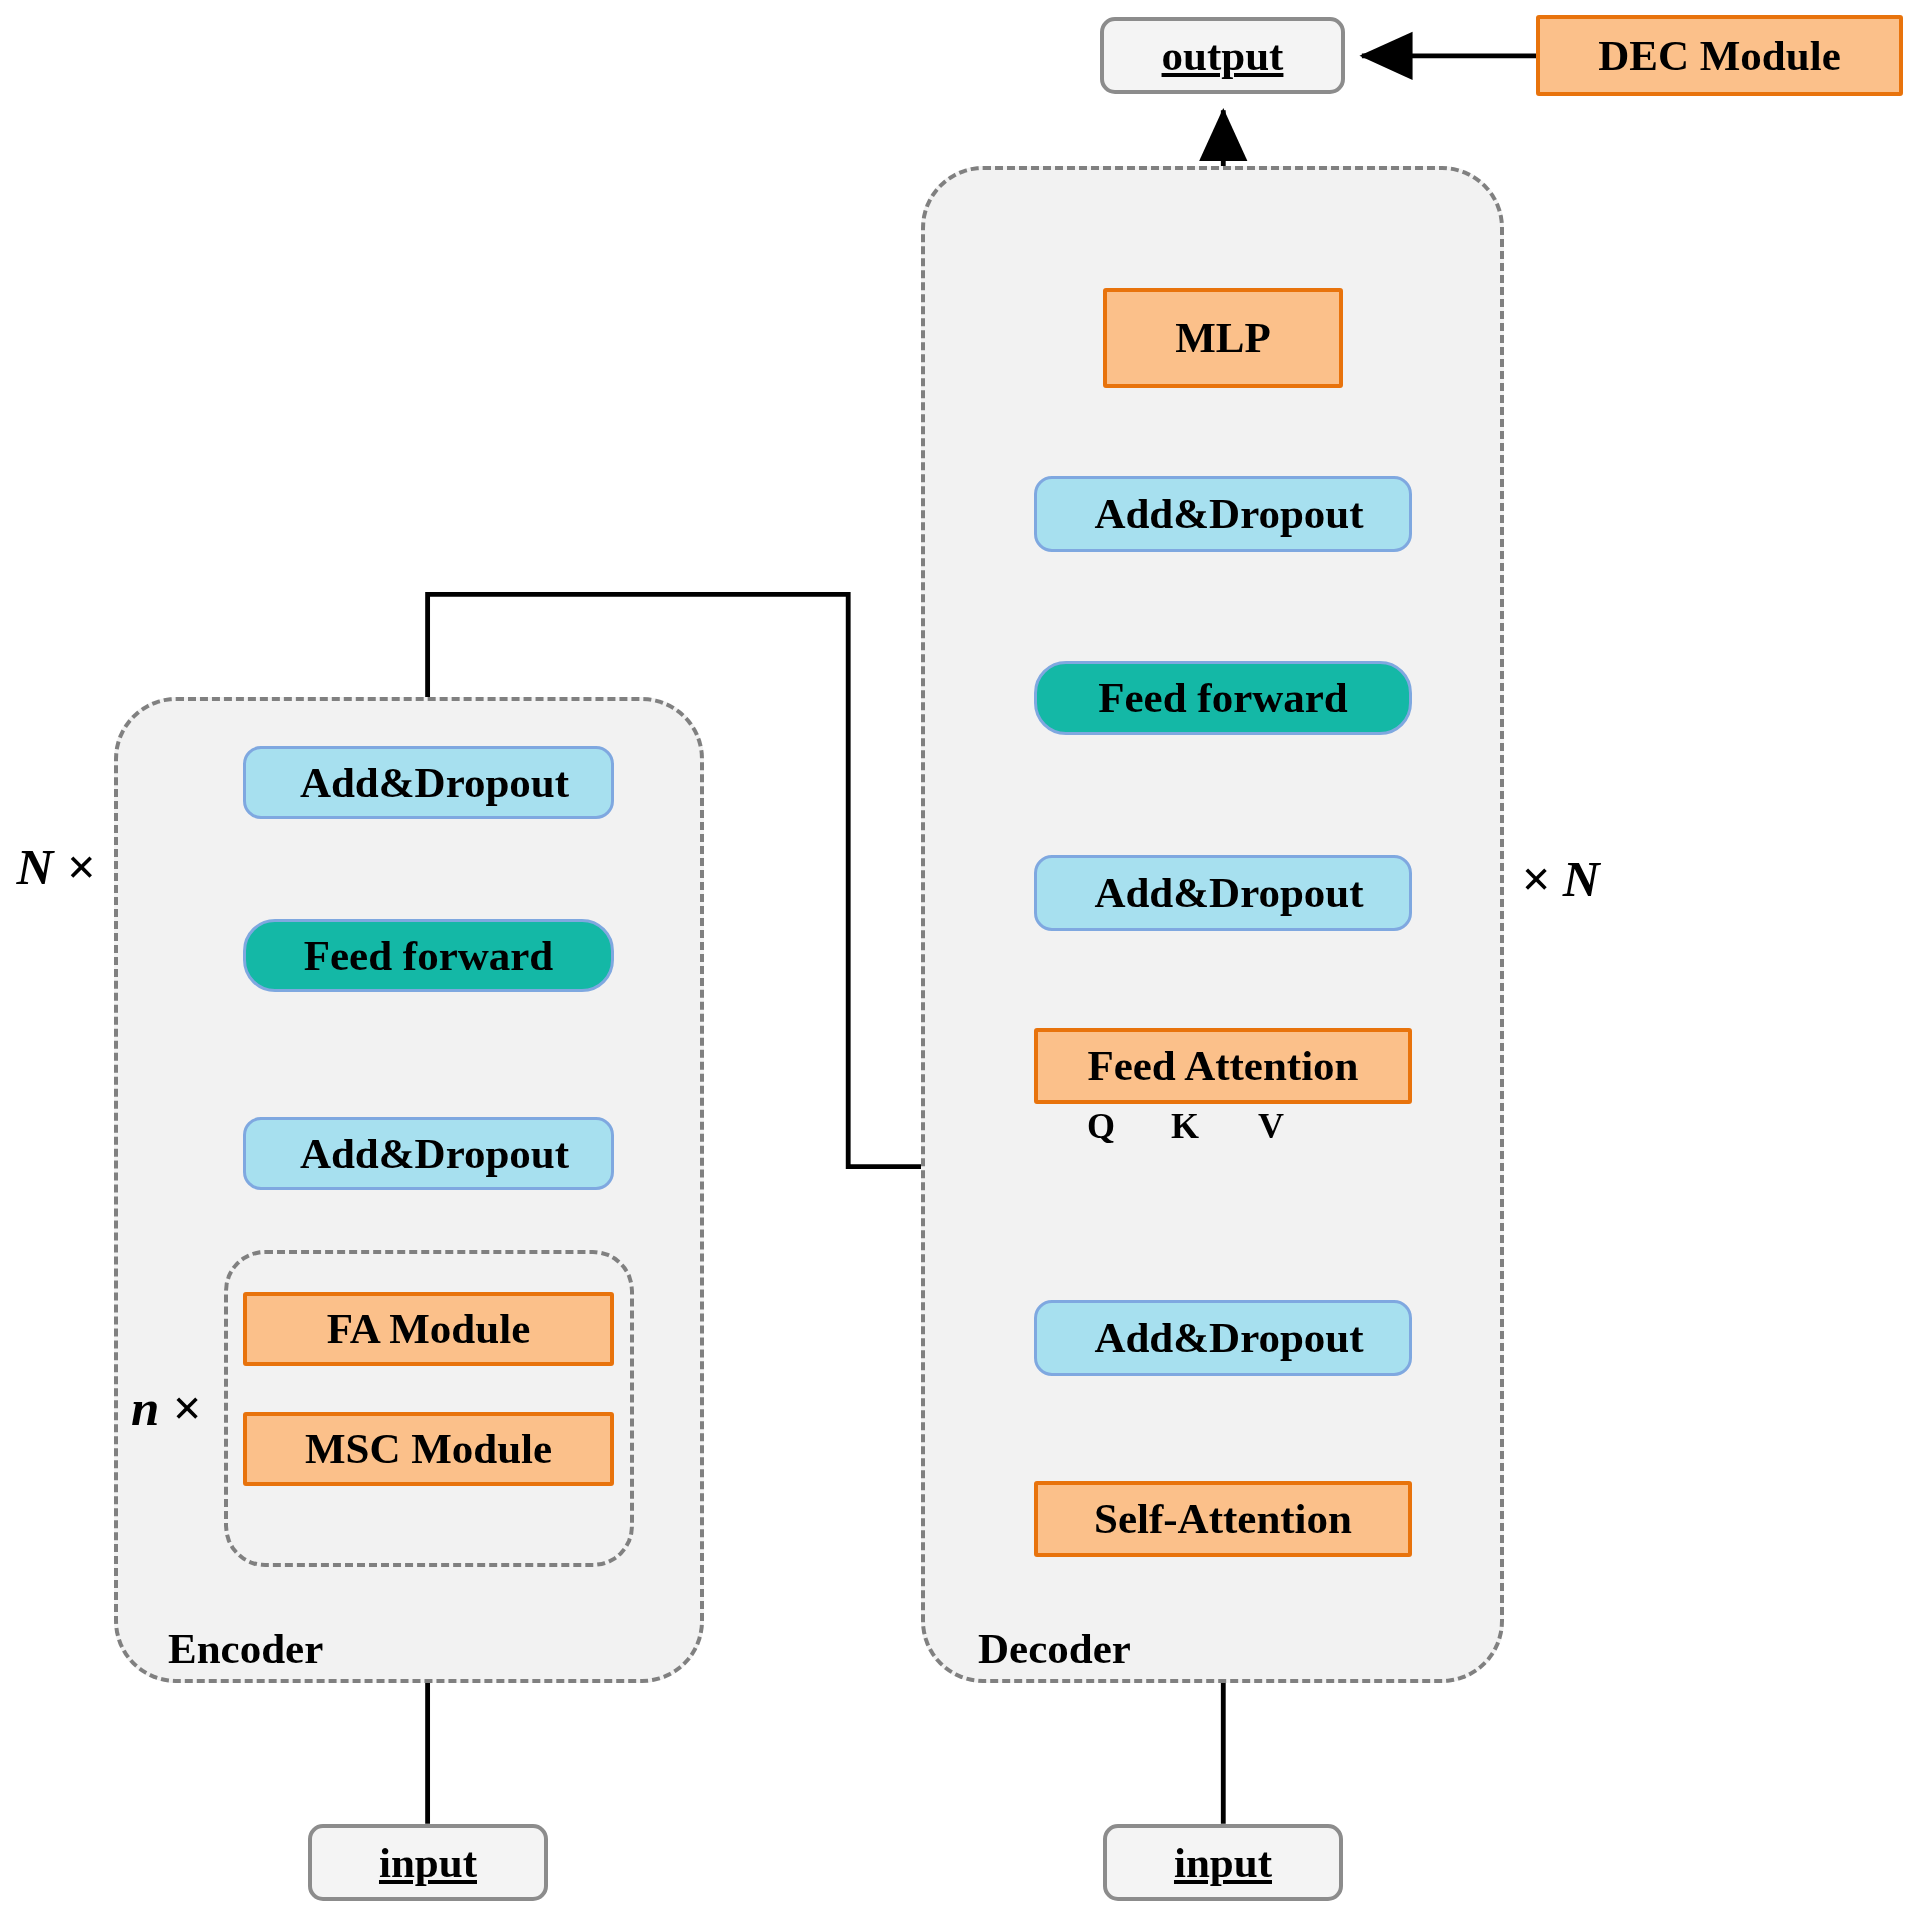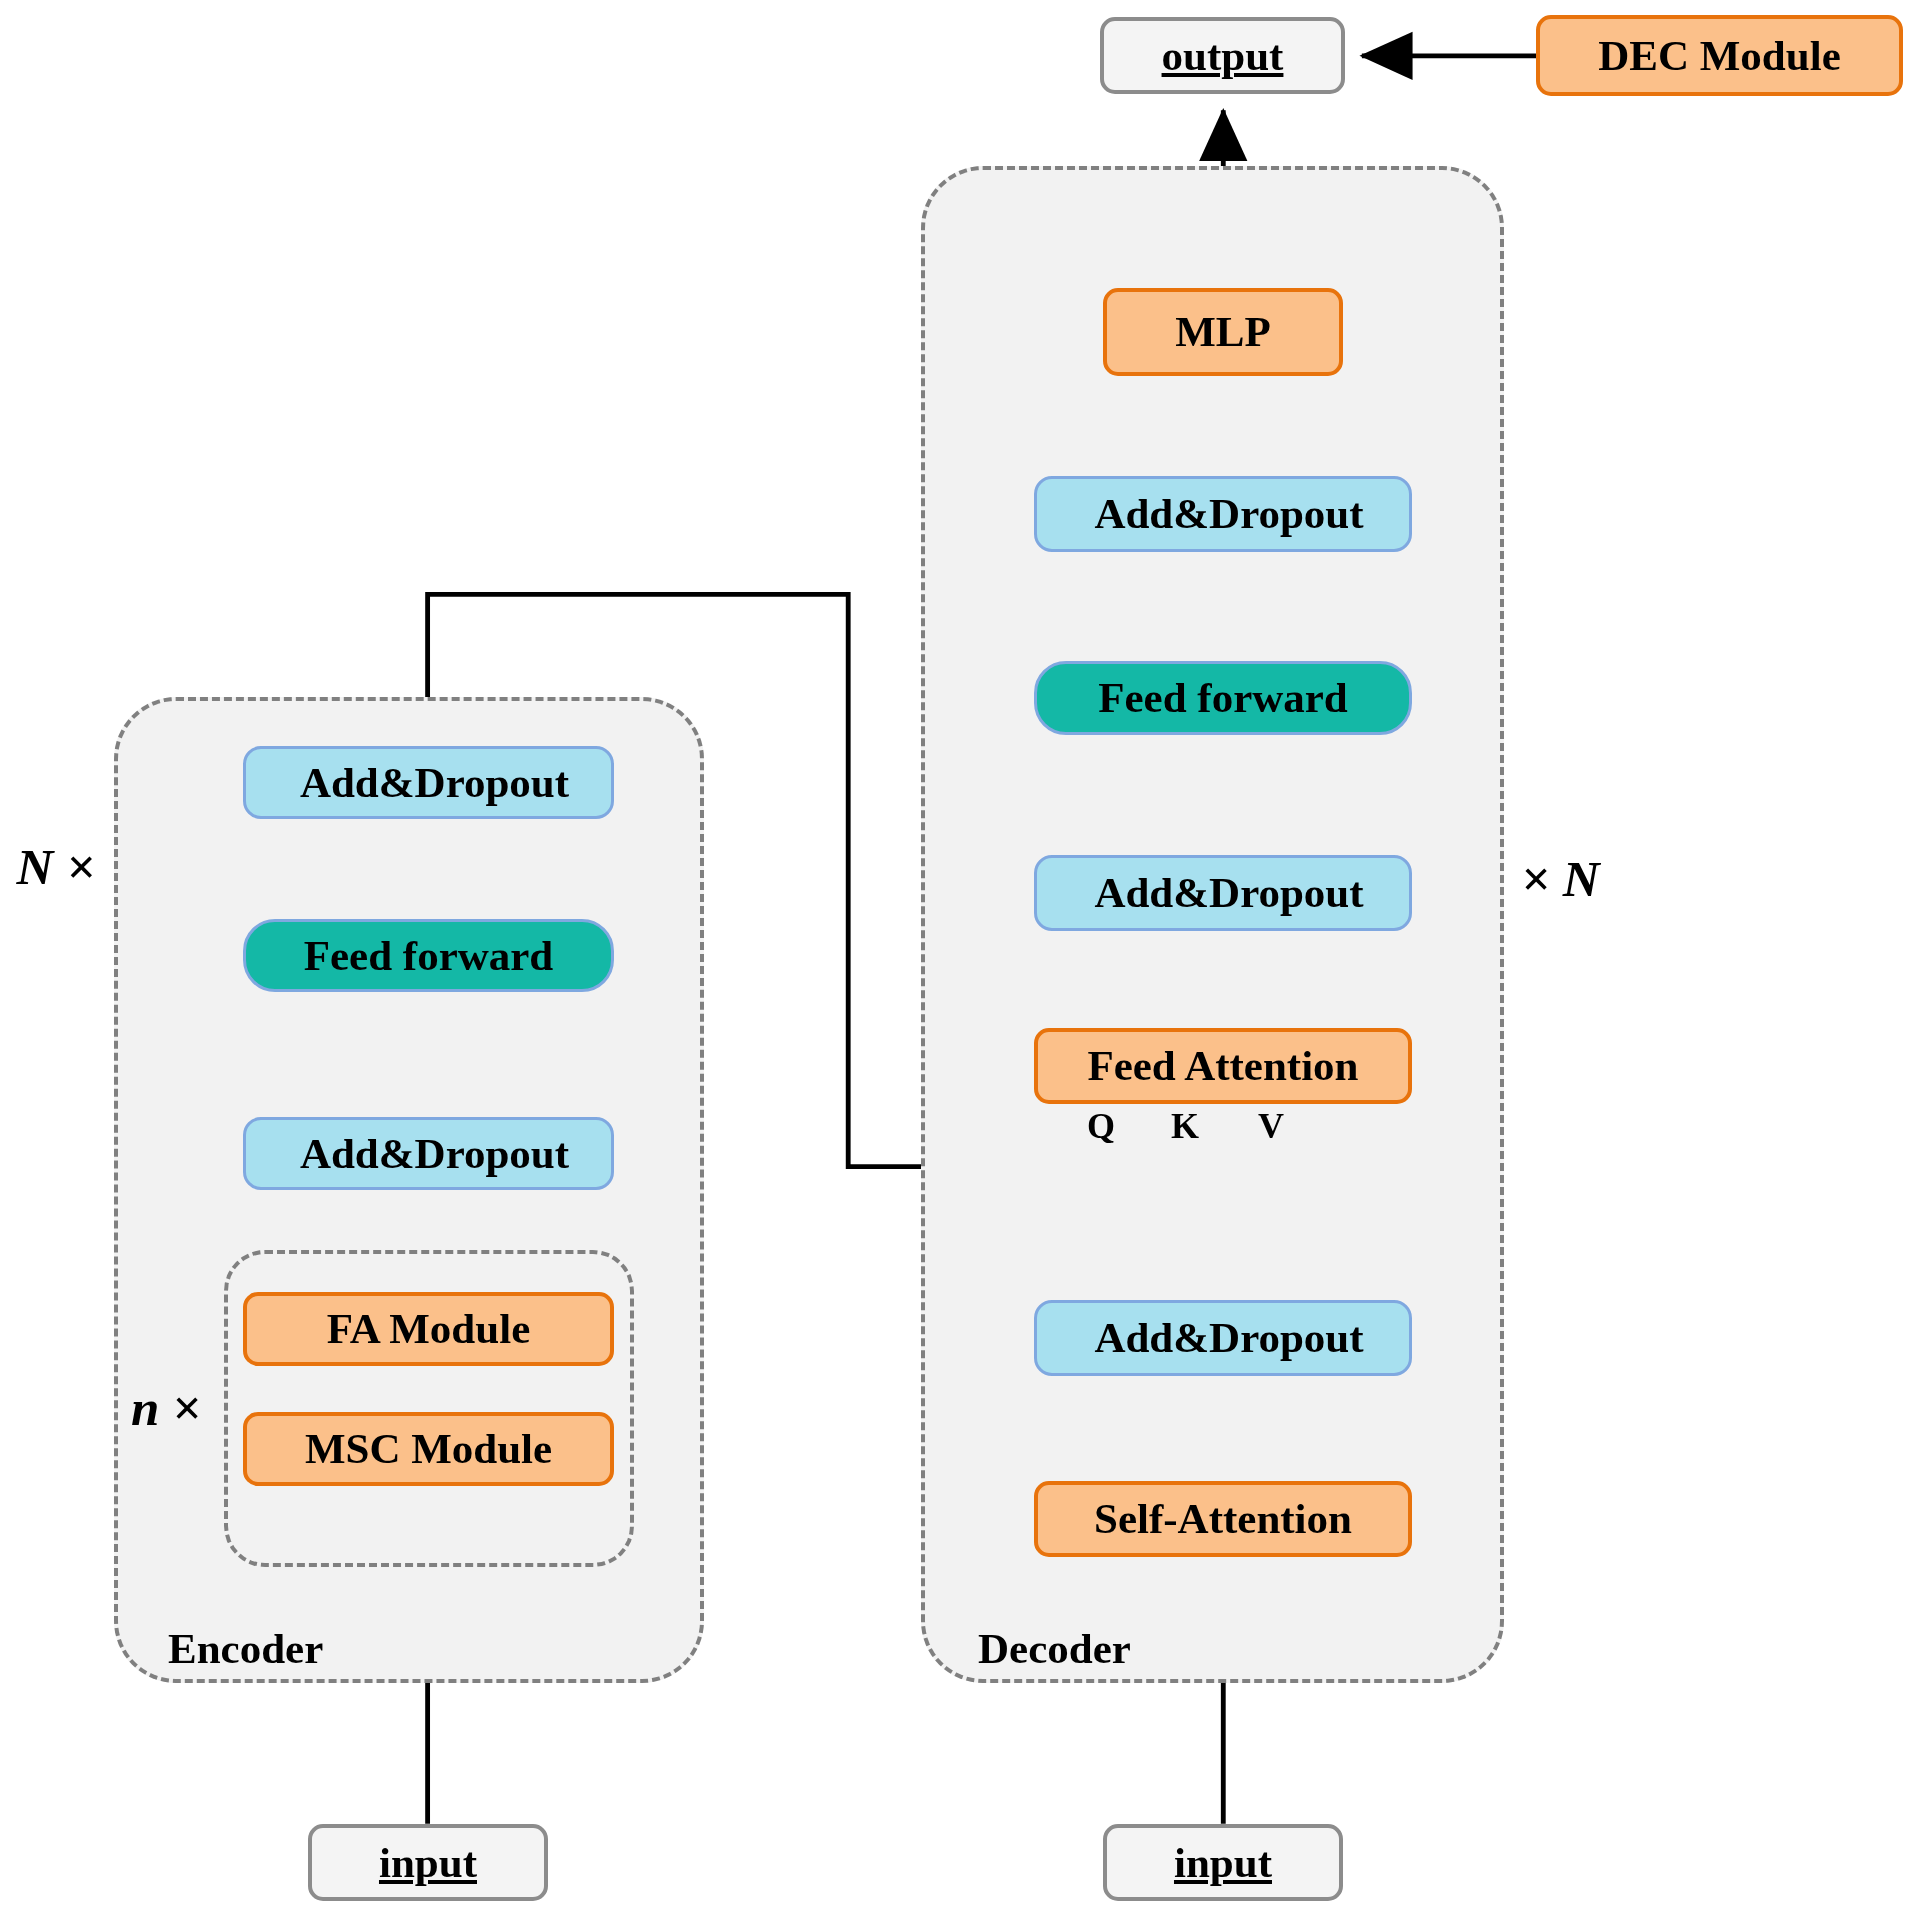--- a/index.html
+++ b/index.html
@@ -13,21 +13,21 @@
 
   
   .group{position:absolute;box-sizing:border-box;border:4.1px dashed #808080;
          background:#f2f2f2;border-radius:62px;}
   .group.inner{border-width:4.1px;border-radius:41px;background:transparent;}
 
   
   .term{border:4.1px solid #8c8c8c;background:#f4f4f4;color:#000;border-radius:15px;
         font-size:43px;text-decoration:underline;}
   
-  .orange{border:4.1px solid #e8730c;background:#fbc08a;color:#000;border-radius:15px;
+  .orange{border:4.1px solid #e8730c;background:#fbc08a;color:#000;border-radius:3px;
           font-size:43px;}
   
   .cyan{border:3.4px solid #7fa8e0;background:#a7e0ef;color:#000;border-radius:18px;
         font-size:43px;padding-left:12px;}
   
   .blue{border:3.4px solid #7fa8e0;background:#14b8a6;color:#000;border-radius:32px;
         font-size:43px;}
 
   .caption{position:absolute;font-size:43px;font-weight:bold;color:#000;
            font-family:"Liberation Serif",serif;}
@@ -98,21 +98,21 @@
   <div class="group" style="left:921px;top:166px;width:583px;height:1517px;"></div>
 
   <div class="node term" style="left:1100px;top:17px;width:245px;height:77px;">
     <span>output</span>
   </div>
 
   <div class="node orange" style="left:1536px;top:15px;width:367px;height:81px;">
     <span>DEC Module</span>
   </div>
 
-  <div class="node orange" style="left:1103px;top:288px;width:240px;height:88px;">
+  <div class="node orange" style="left:1103px;top:288px;width:240px;height:100px;">
     <span>MLP</span>
   </div>
 
   <div class="node cyan" style="left:1034px;top:476px;width:378px;height:76px;">
     <span>Add&amp;Dropout</span>
   </div>
 
   <div class="node blue" style="left:1034px;top:661px;width:378px;height:74px;">
     <span>Feed forward</span>
   </div>

